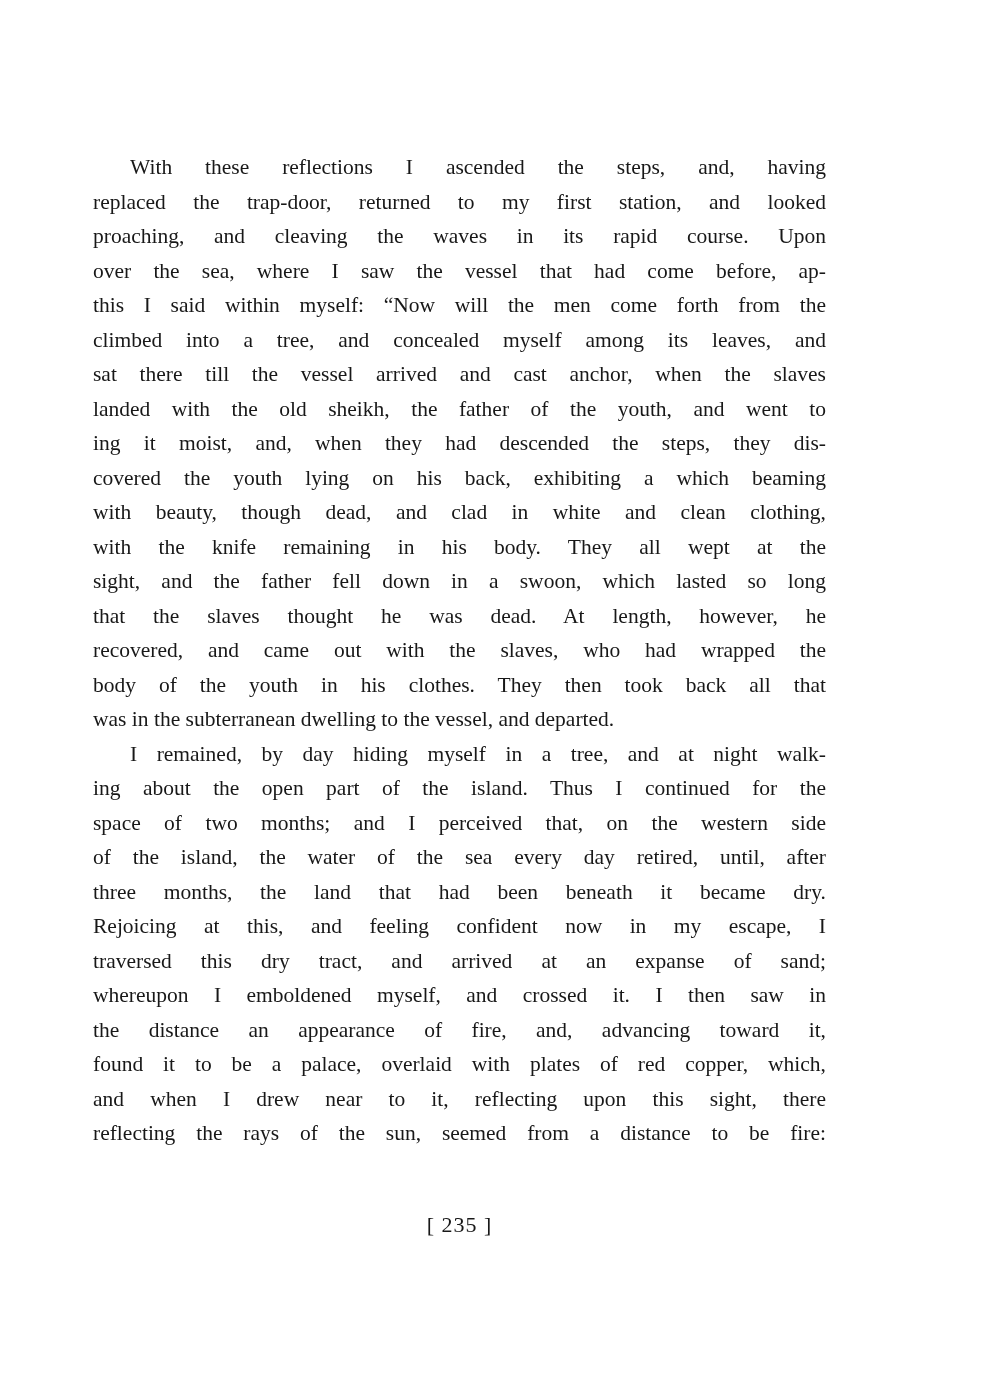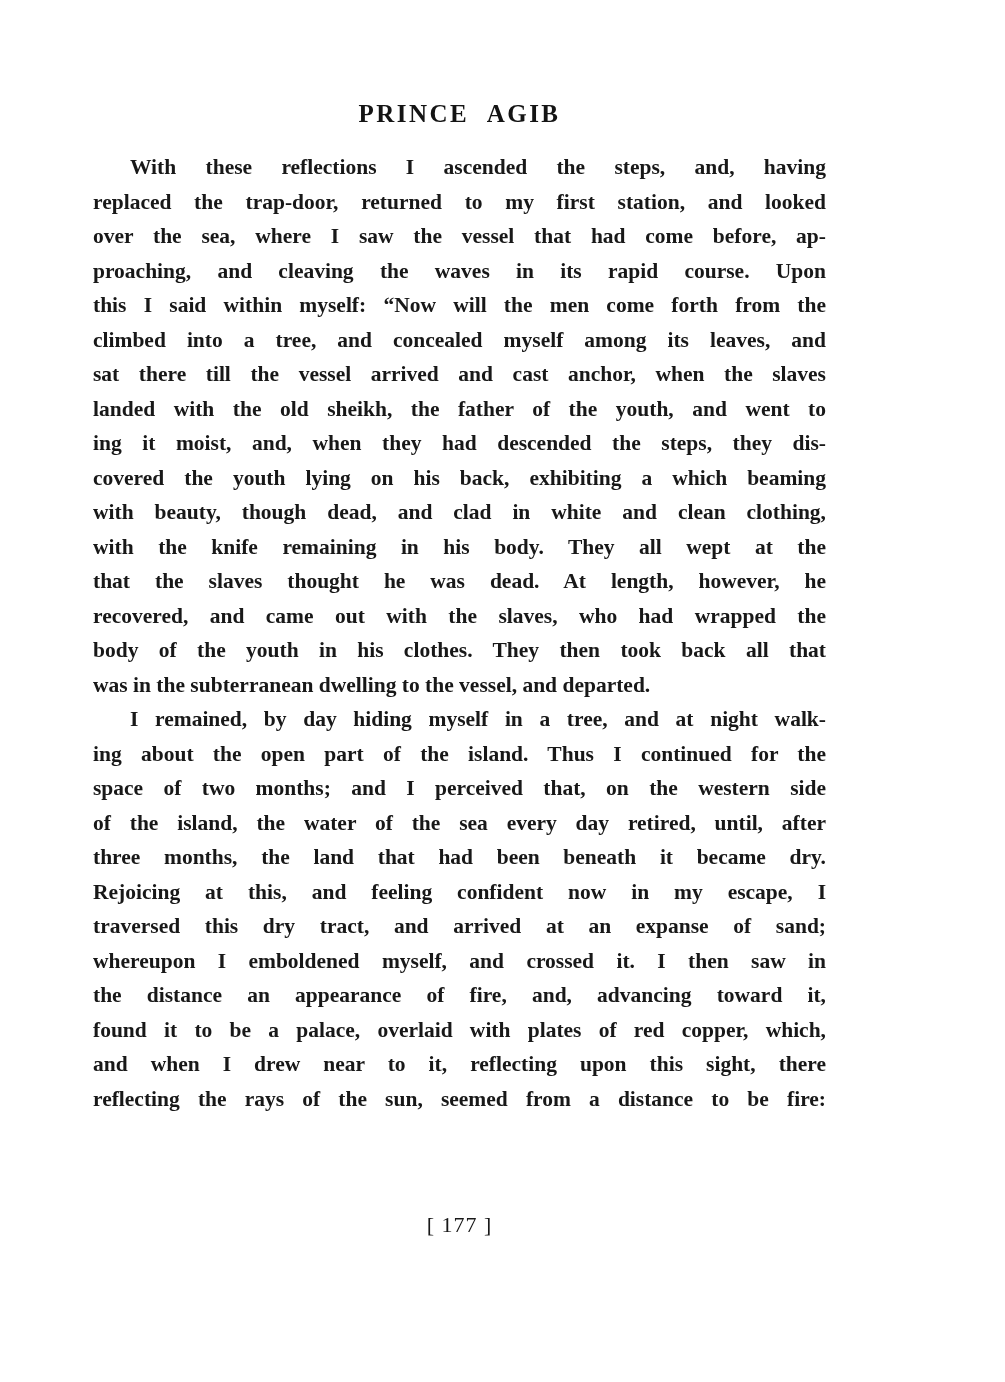--- a/index.html
+++ b/index.html
@@ -43,21 +43,20 @@
     width: 733px;
   }
   .line {
     font-size: 21.5px;
     line-height: 34.5px;
     height: 34.5px;
     white-space: normal;
     text-align: justify;
     text-align-last: justify;
     color: #181818;
-    font-weight: bold;
   }
   .line.indent {
     padding-left: 37px;
   }
   .line.end {
     text-align: center;
     text-align-last: left;
   }
   .page-number {
     position: absolute;
@@ -69,49 +68,49 @@
     letter-spacing: 1px;
     color: #181818;
   }
 </style>
 </head>
 <body>
 
 <div class="page">
   <div class="textblock">
 
-    <h1 class="page-title">PRINCE AGIB</h1>
 
     <div class="body-text">
       <div class="line indent">With these reflections I ascended the steps, and, having</div>
       <div class="line">replaced the trap-door, returned to my first station, and looked</div>
+      <div class="line">proaching, and cleaving the waves in its rapid course.  Upon</div>
       <div class="line">over the sea, where I saw the vessel that had come before, ap-</div>
-      <div class="line">proaching, and cleaving the waves in its rapid course.  Upon</div>
       <div class="line">this I said within myself: “Now will the men come forth from the</div>
       <div class="line">climbed into a tree, and concealed myself among its leaves, and</div>
       <div class="line">sat there till the vessel arrived and cast anchor, when the slaves</div>
       <div class="line">landed with the old sheikh, the father of the youth, and went to</div>
       <div class="line">ing it moist, and, when they had descended the steps, they dis-</div>
       <div class="line">covered the youth lying on his back, exhibiting a which beaming</div>
       <div class="line">with beauty, though dead, and clad in white and clean clothing,</div>
       <div class="line">with the knife remaining in his body.  They all wept at the</div>
+      <div class="line">sight, and the father fell down in a swoon, which lasted so long</div>
       <div class="line">that the slaves thought he was dead.  At length, however, he</div>
       <div class="line">recovered, and came out with the slaves, who had wrapped the</div>
       <div class="line">body of the youth in his clothes.  They then took back all that</div>
       <div class="line end">was in the subterranean dwelling to the vessel, and departed.</div>
       <div class="line indent">I remained, by day hiding myself in a tree, and at night walk-</div>
       <div class="line">ing about the open part of the island.  Thus I continued for the</div>
       <div class="line">space of two months; and I perceived that, on the western side</div>
       <div class="line">of the island, the water of the sea every day retired, until, after</div>
       <div class="line">three months, the land that had been beneath it became dry.</div>
       <div class="line">Rejoicing at this, and feeling confident now in my escape, I</div>
       <div class="line">traversed this dry tract, and arrived at an expanse of sand;</div>
       <div class="line">whereupon I emboldened myself, and crossed it.  I then saw in</div>
       <div class="line">the distance an appearance of fire, and, advancing toward it,</div>
       <div class="line">found it to be a palace, overlaid with plates of red copper, which,</div>
       <div class="line">and when I drew near to it, reflecting upon this sight, there</div>
       <div class="line">reflecting the rays of the sun, seemed from a distance to be fire:</div>
     </div>
 
-    <div class="page-number">[ 177 ]</div>
+    <div class="page-number">[ 235 ]</div>
 
   </div>
 </div>
 
 </body></html>

